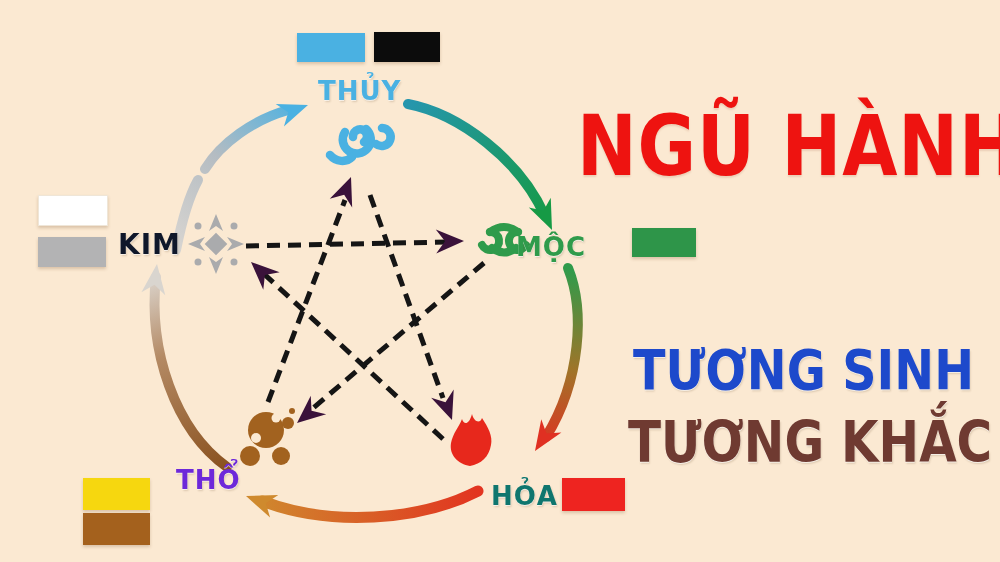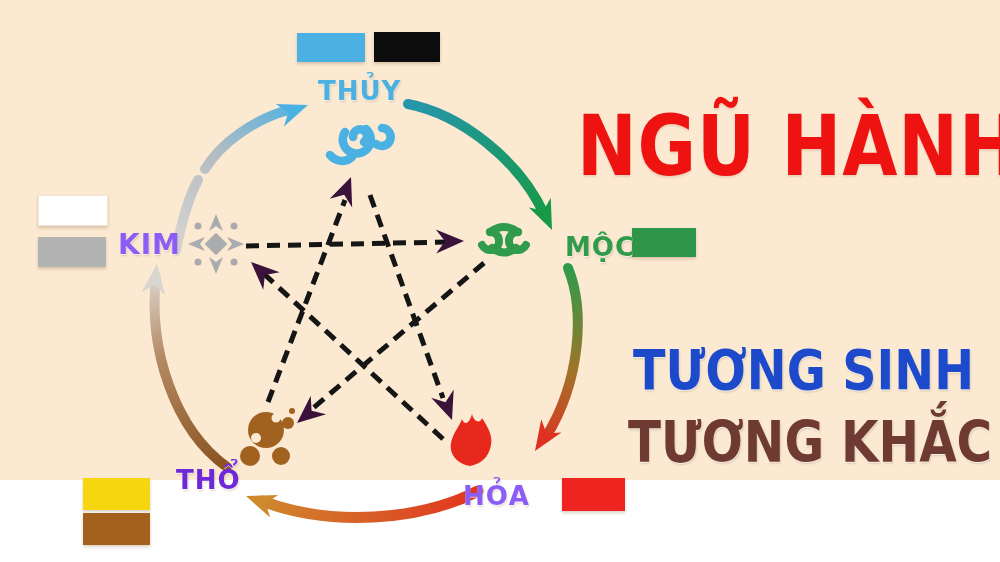--- a/index.html
+++ b/index.html
@@ -1,17 +1,17 @@
 <!DOCTYPE html>
 <html><head>
 <meta charset="utf-8">
 <style>
   html,body{margin:0;padding:0;}
   body{width:1000px;height:562px;overflow:hidden;font-family:"DejaVu Sans","Liberation Sans",sans-serif;}
-  .stage{position:relative;width:1000px;height:480px;background:#fbe9d2;}
+  .stage{position:relative;width:1000px;height:562px;background:#fbe9d2;}
   .diagram-svg{position:absolute;left:0;top:0;z-index:1;}
   .lbl{position:absolute;z-index:3;font-weight:bold;white-space:nowrap;line-height:1;
        text-shadow:0 1px 0 rgba(255,255,255,.65), 1px 2px 2px rgba(90,60,30,.18);}
   .el-label{font-size:26px;letter-spacing:1px;}
   .swatch{position:absolute;z-index:3;box-shadow:0 2px 3px rgba(120,80,40,.25);}
   .title-main{left:577px;top:104px;font-size:84px;transform:scaleX(.85);transform-origin:left top;
               letter-spacing:1px;text-shadow:0 2px 2px rgba(150,60,30,.15);}
   .title-sub1{left:633px;top:342px;font-size:56px;transform:scaleX(.85);transform-origin:left top;}
   .title-sub2{left:628px;top:414px;font-size:57px;transform:scaleX(.85);transform-origin:left top;}
 </style>
@@ -140,22 +140,22 @@
   <div class="swatch" style="left: 38px; top: 237px; width: 68px; height: 30px; background-color: rgb(179, 179, 180);"></div>
 
   <div class="swatch" style="left: 632px; top: 228px; width: 64px; height: 29px; background-color: rgb(46, 149, 73);"></div>
 
   <div class="swatch" style="left: 562px; top: 478px; width: 63px; height: 33px; background-color: rgb(238, 36, 32);"></div>
 
   <div class="swatch" style="left: 83px; top: 478px; width: 67px; height: 32px; background-color: rgb(246, 215, 15);"></div>
   <div class="swatch" style="left: 83px; top: 513px; width: 67px; height: 32px; background-color: rgb(164, 97, 29);"></div>
 
   <div class="lbl el-label" style="left: 318px; top: 78px; color: rgb(74, 177, 226);">THỦY</div>
-  <div class="lbl el-label" style="left: 565px; top: 234px; color: rgb(47, 155, 75); text-align: right;">MỘC</div>
-  <div class="lbl el-label" style="left: 463px; top: 483px; color: #8b5cf6;">HỎA</div>
+  <div class="lbl el-label" style="left: 516px; top: 234px; color: rgb(47, 155, 75); text-align: right;">MỘC</div>
+  <div class="lbl el-label" style="left: 491px; top: 483px; color: #0f766e;">HỎA</div>
   <div class="lbl el-label" style="left: 176px; top: 467px; color: #6d28d9;">THỔ</div>
-  <div class="lbl el-label" style="left: 118px; top: 231px; font-size: 28px; color: #8b5cf6;">KIM</div>
+  <div class="lbl el-label" style="left: 118px; top: 231px; font-size: 28px; color: #0f172a;">KIM</div>
 
   <div class="lbl title-main" style="color: rgb(238, 19, 16);">NGŨ HÀNH</div>
   <div class="lbl title-sub1" style="color: rgb(29, 73, 203);">TƯƠNG SINH</div>
   <div class="lbl title-sub2" style="color: rgb(111, 58, 49);">TƯƠNG KHẮC</div>
 
 </div>
 
 </body></html>

